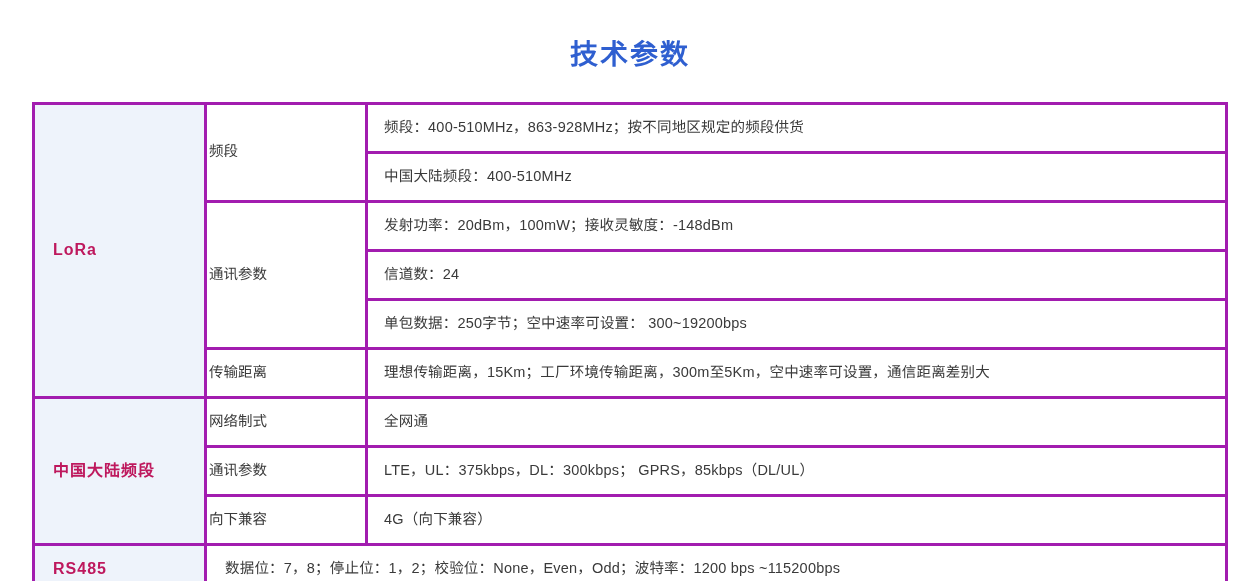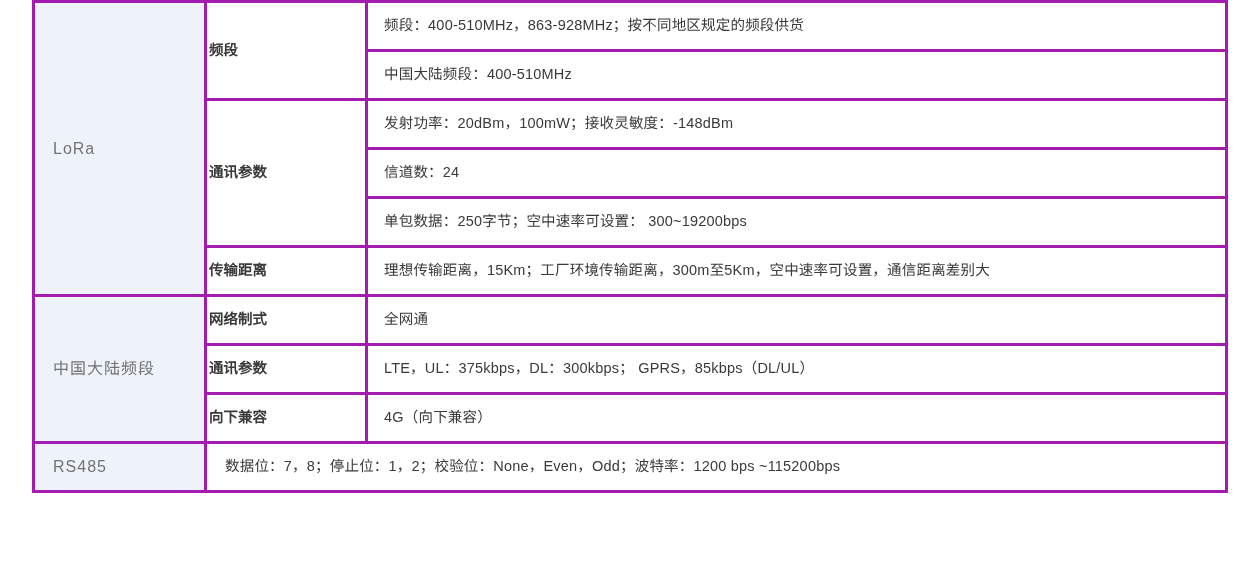--- a/index.html
+++ b/index.html
@@ -44,47 +44,47 @@
     height: 46px;
     vertical-align: middle;
     line-height: 1.5;
   }
   
   .spec-table {
     border: 1px solid #c3cee4;
   }
   td.group {
     background: #eef3fb;
-    font-weight: normal;
-    color: #737373;
+    font-weight: bold;
+    color: #be185d;
     font-size: 16px;
     letter-spacing: 1px;
     width: 135px;
     padding-left: 18px;
   }
   td.subgroup {
     width: 140px;
     color: #3a3a3a;
     padding-left: 2px;
-    font-weight: bold;
   }
   td.value {
     color: #3a3a3a;
     letter-spacing: 0.2px;
   }
   td.wide {
     padding-left: 18px;
     margin-top: 36px;
   }
 </style>
 </head>
 <body>
 
 <div class="page">
 
+  <div class="title" style="color: rgb(47, 95, 208);">技术参数</div>
 
   <table class="spec-table">
     <tbody>
 
       <tr>
         <td class="group" rowspan="6">LoRa</td>
         <td class="subgroup" rowspan="2">频段</td>
         <td class="value">频段：400-510MHz，863-928MHz；按不同地区规定的频段供货</td>
       </tr>
       <tr>

